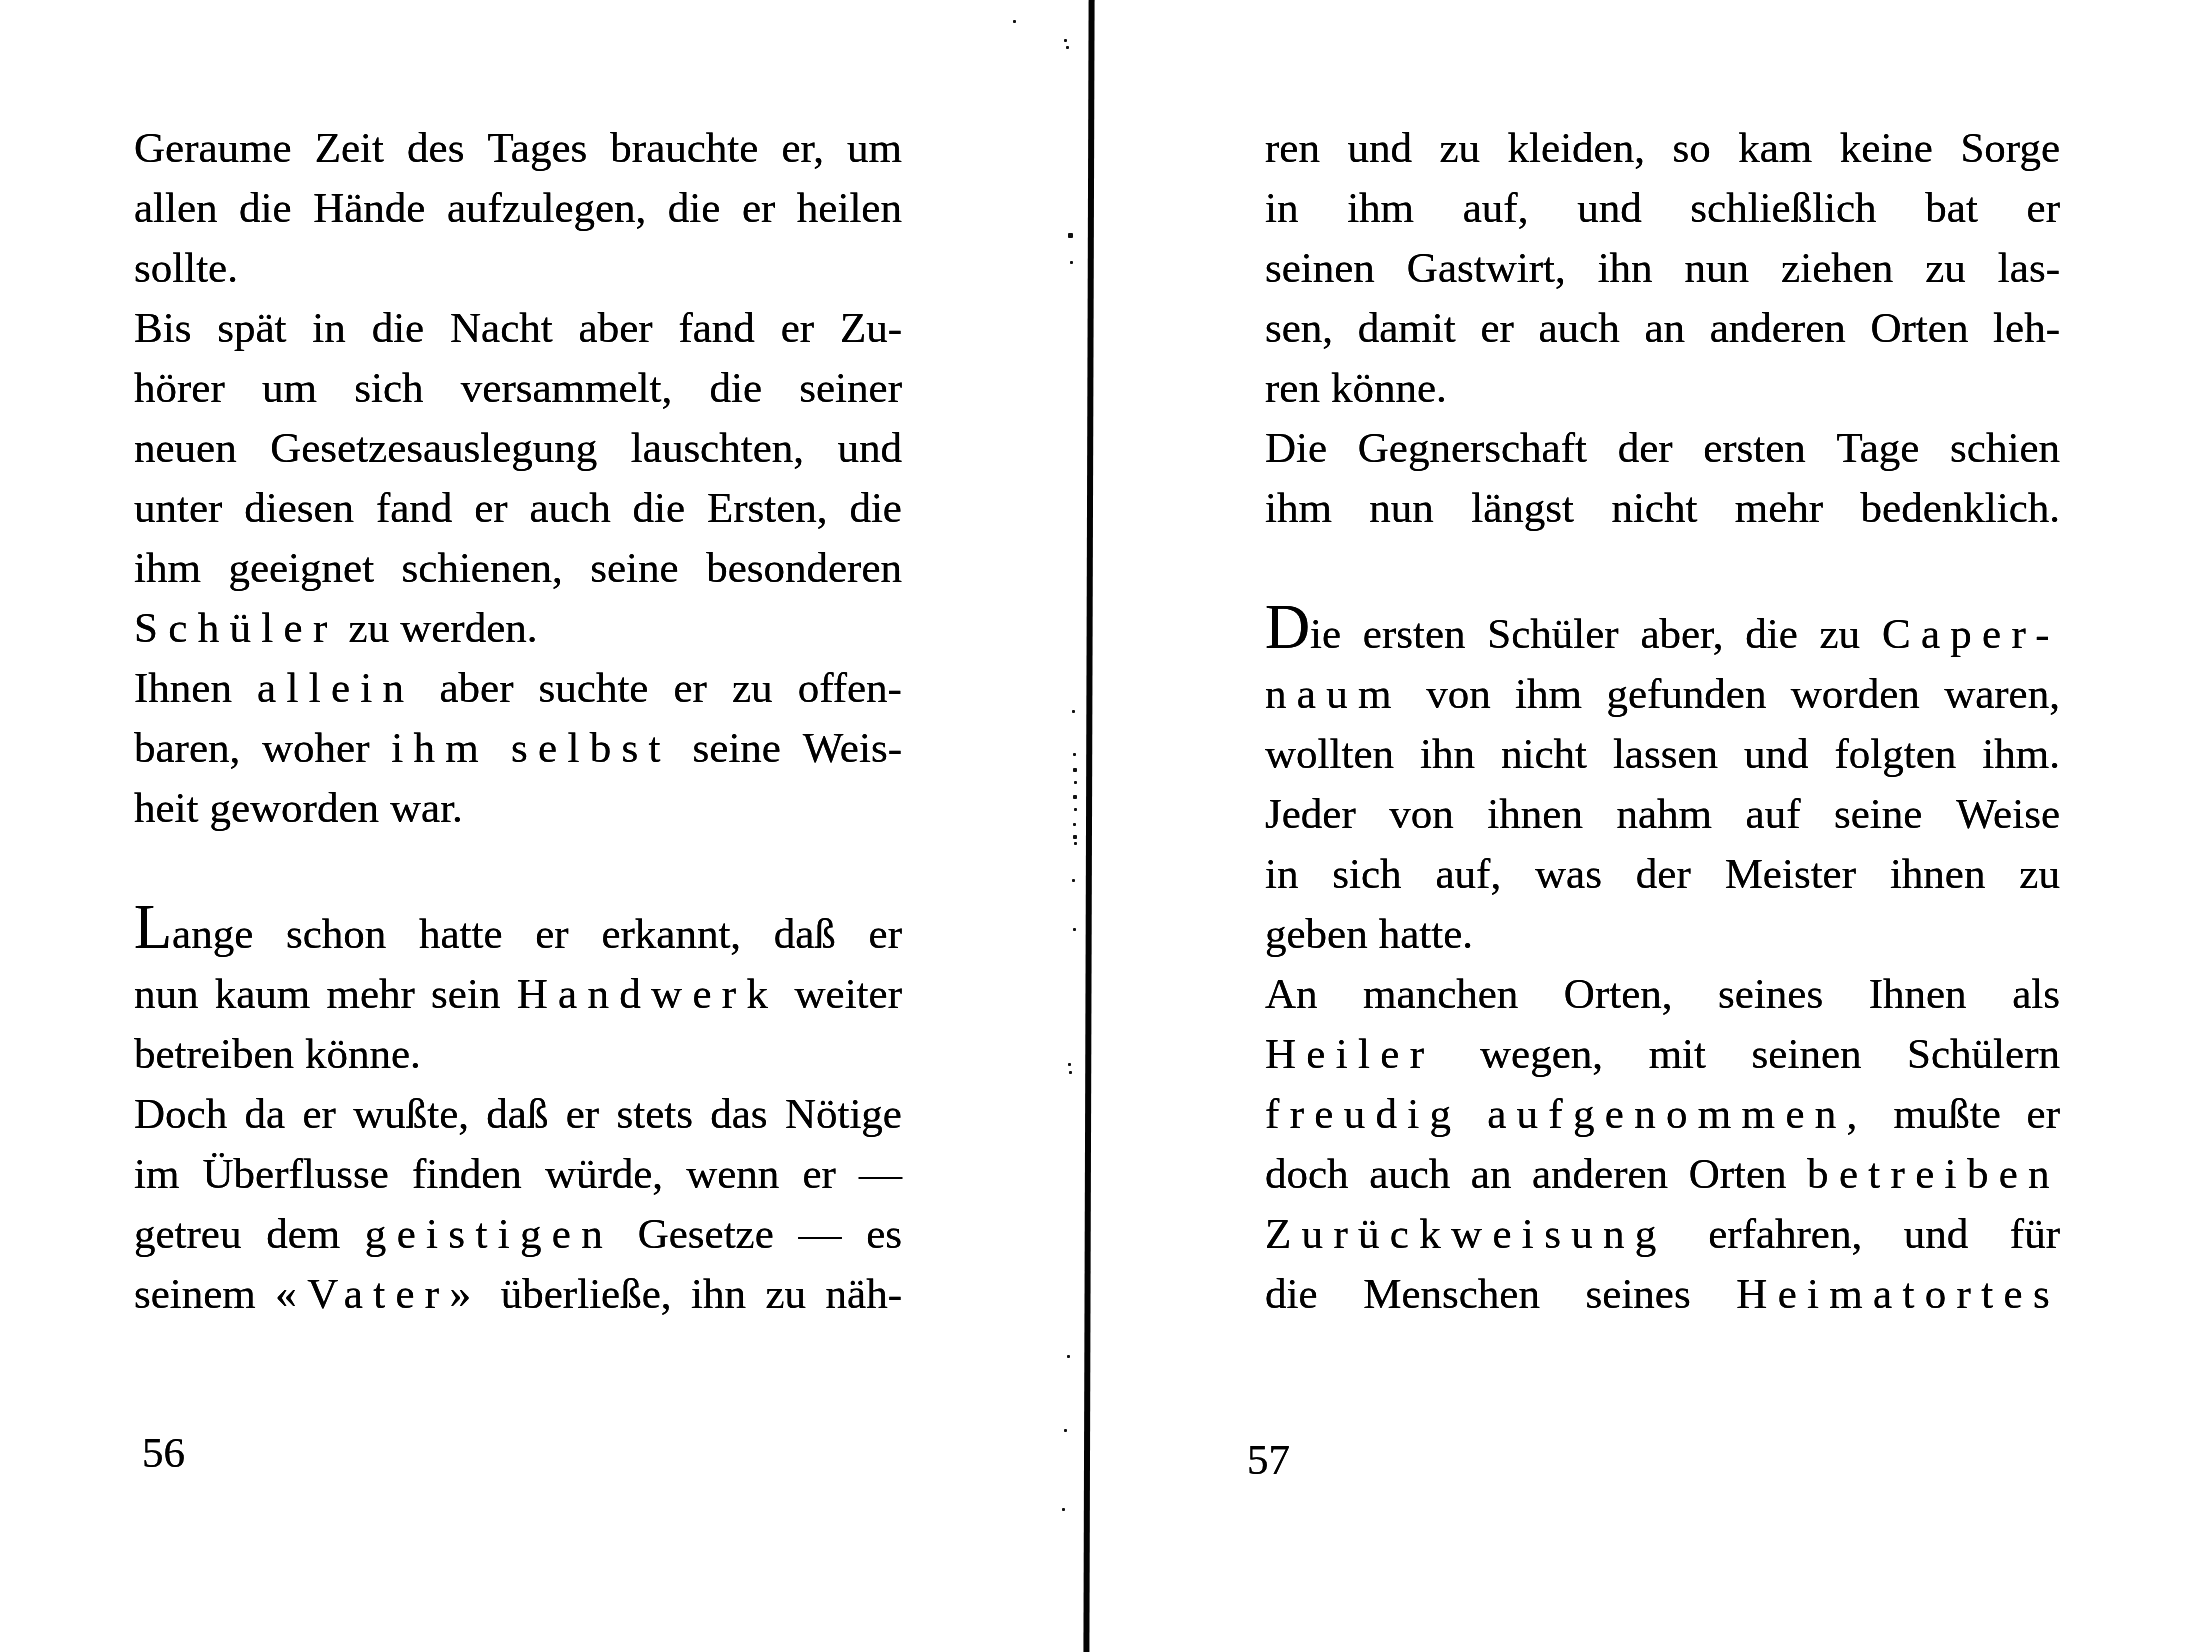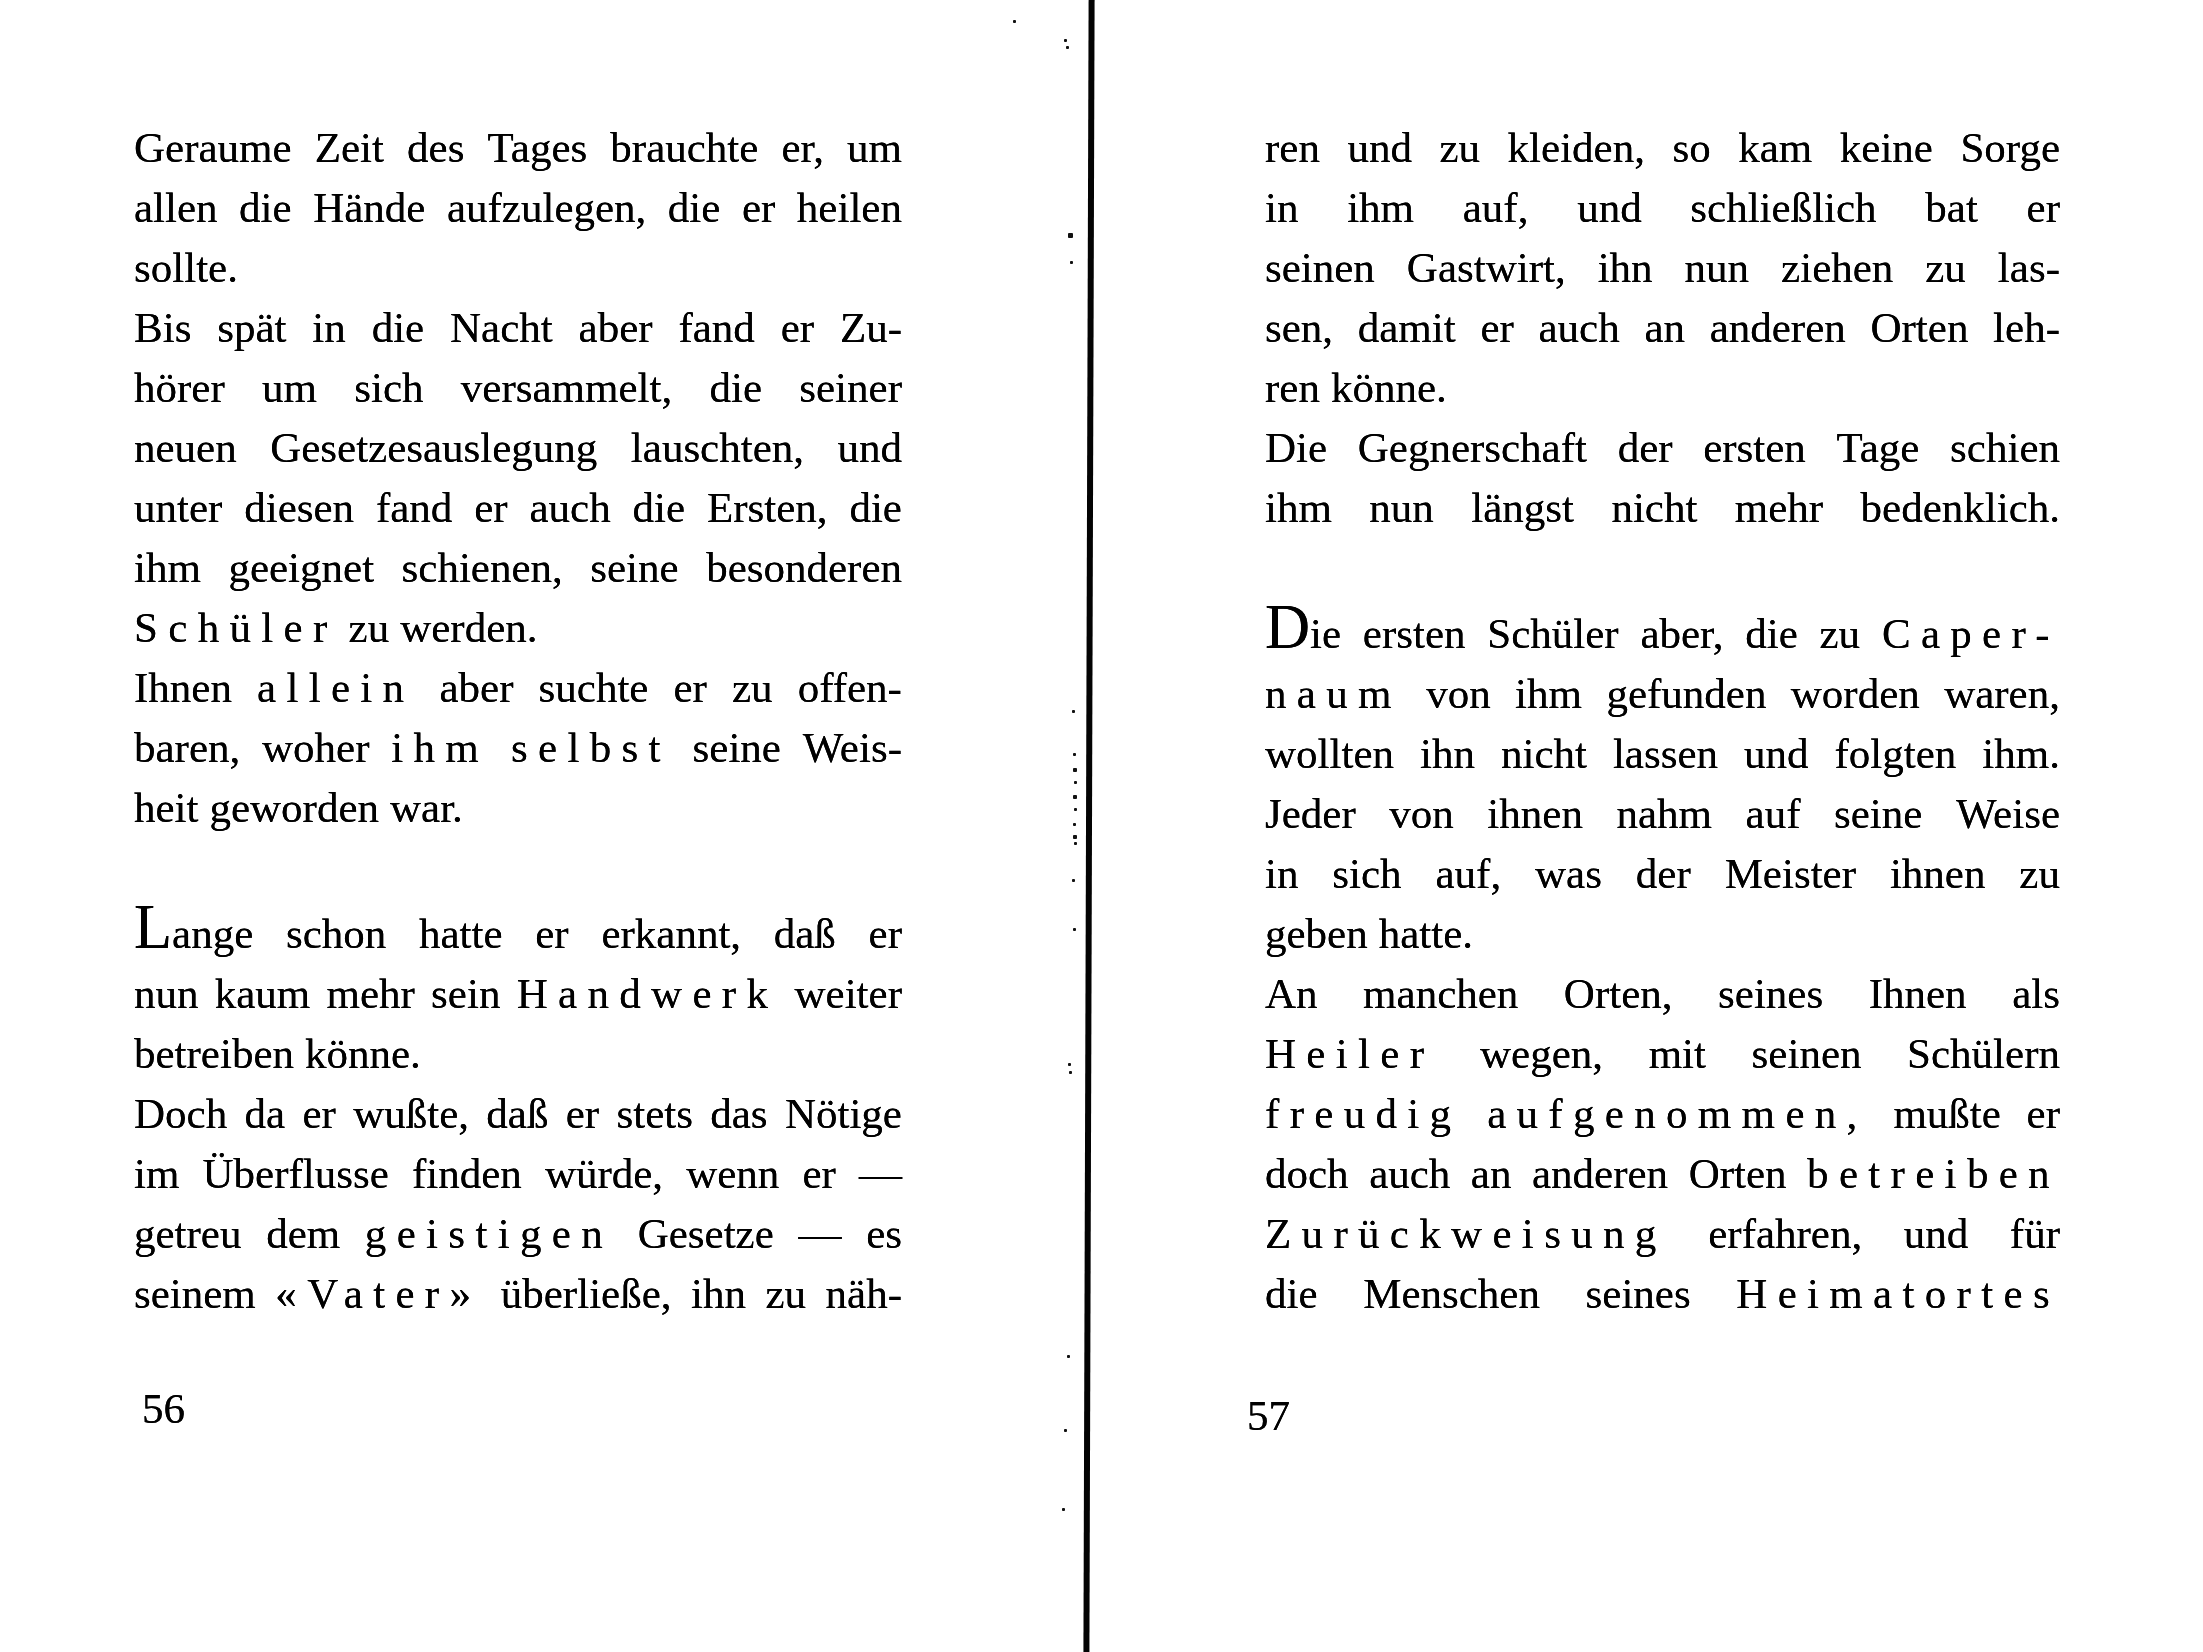--- a/index.html
+++ b/index.html
@@ -17,21 +17,21 @@
   .line{
     display:flex;justify-content:space-between;align-items:baseline;
     height:60px;white-space:pre;
   }
   .line.nojust{justify-content:flex-start;column-gap:11px;}
   .line.gap{margin-top:66px;}
   .w{white-space:pre;text-shadow:0 0 0.6px #000;}
   .sp{letter-spacing:0.24em;}
   .init{font-size:1.45em;line-height:0;}
   .page-number{
-    position:absolute;font-size:43px;line-height:60px;text-shadow:0 0 0.6px #000;
+    position:absolute;font-size:43px;line-height:60px;text-shadow:0 0 0.6px #000;margin-top:44px;
   }
   #pn-left{left:142px;top:1379px;}
   #pn-right{left:1247px;top:1386px;width:795px;text-align:left;}
   .gutter-line{
     position:absolute;left:1086px;top:-5.5px;width:6.4px;height:1664px;
     background:#030303;transform:rotate(0.18deg);
   }
   .speck{position:absolute;background:#111;border-radius:0.9px;}
 </style>
 </head>

